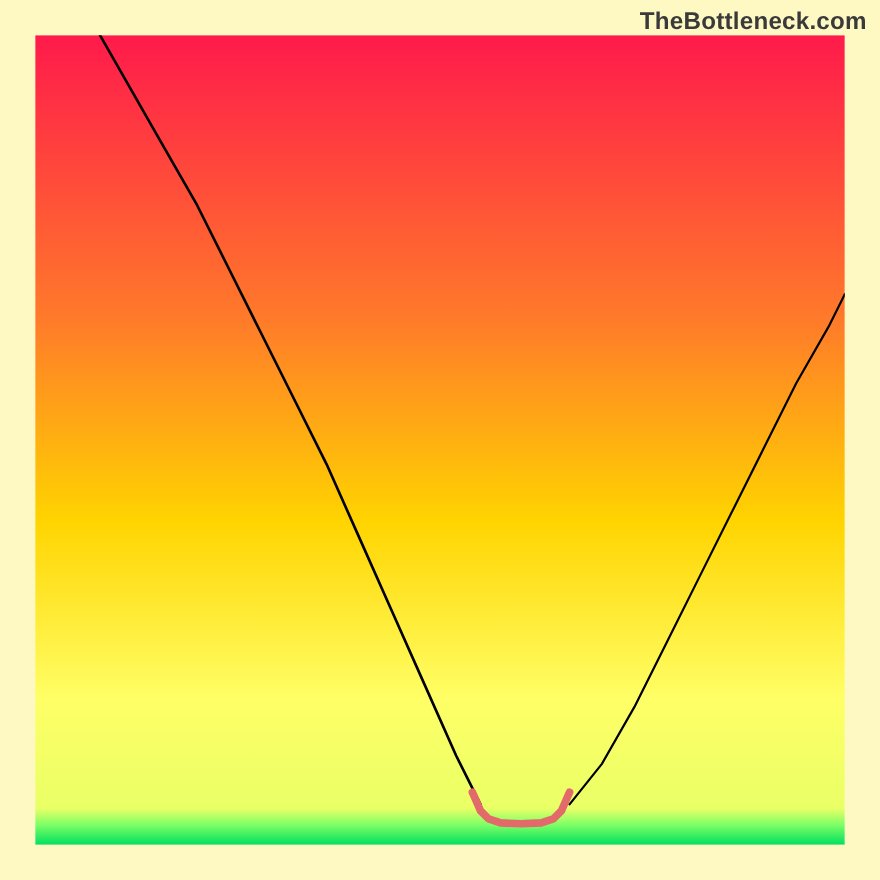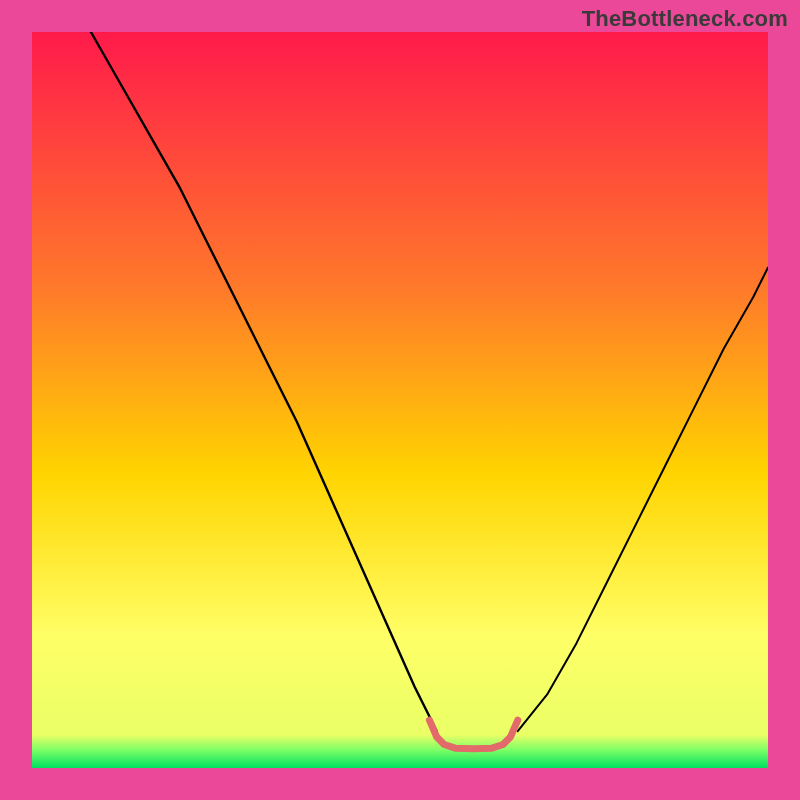--- a/index.html
+++ b/index.html
@@ -8,21 +8,21 @@
     width: 800px;
     height: 800px;
     background: #000;
     font-family: Arial, Helvetica, sans-serif;
     overflow: hidden;
   }
   .frame {
     position: relative;
     width: 800px;
     height: 800px;
-    background: #ec4899;
+    background: #fef9c3;
   }
   .watermark {
     position: absolute;
     top: 6px;
     right: 12px;
     color: #3a3a3a;
     font-size: 22px;
     font-weight: bold;
     letter-spacing: 0.2px;
     user-select: none;

